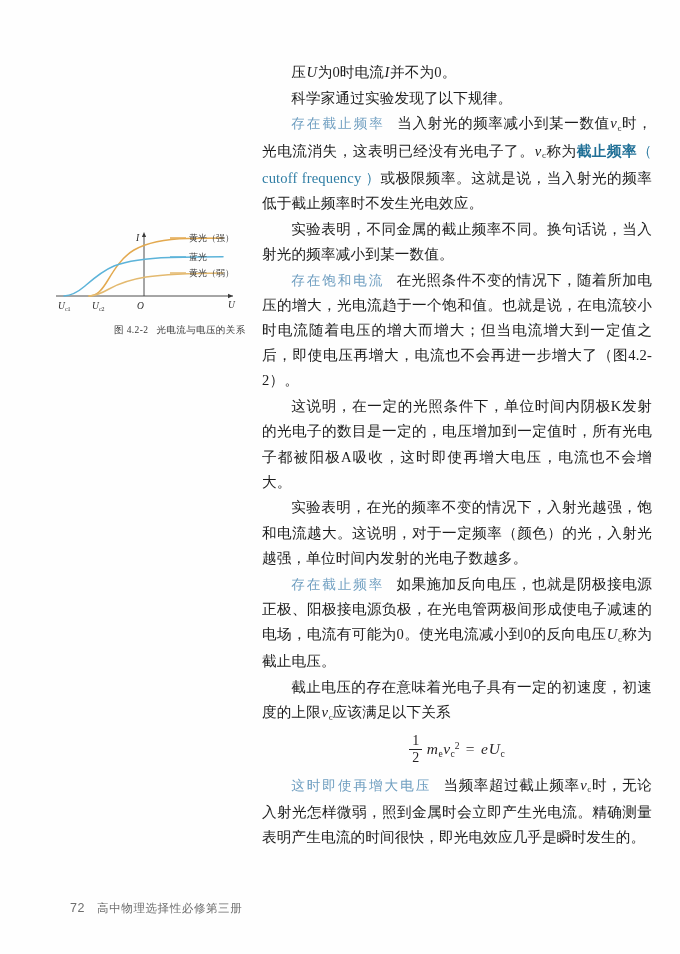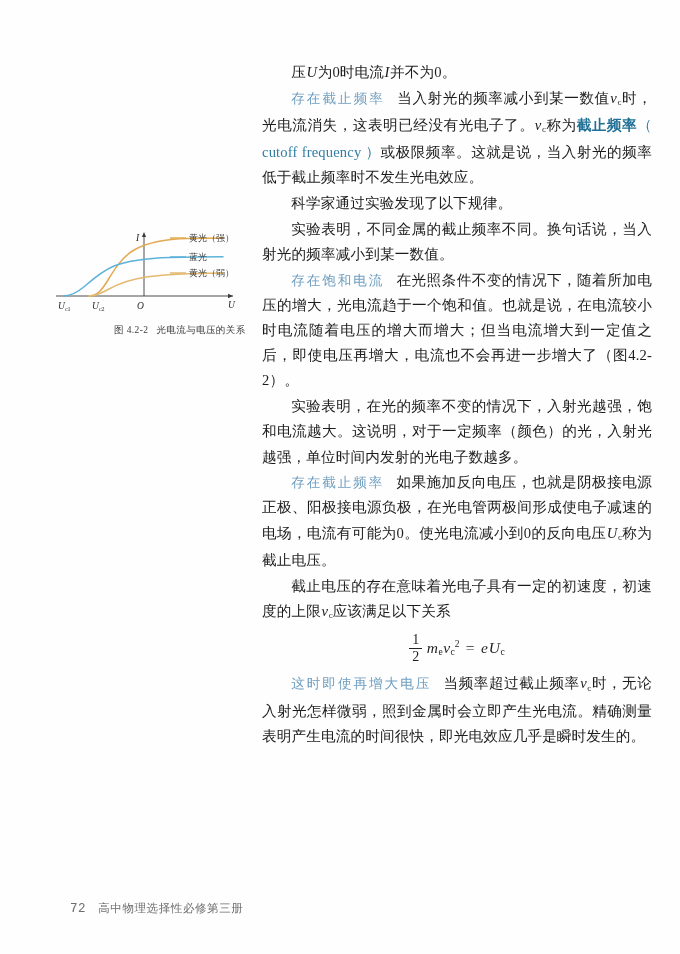--- a/index.html
+++ b/index.html
@@ -121,21 +121,21 @@
   .frac .den { display: block; border-top: 1px solid #222; padding: 0 3px; }
   .formula .eq { margin: 0 6px; }
 
   
   .footer {
     position: absolute;
     left: 70px;
     bottom: 38px;
     font-size: 11.5px;
     color: #6d6d6d;
-    font-family: Liberation Mono, monospace;
+    font-family: Liberation Sans, sans-serif;
     letter-spacing: 0.6px;
   }
   .footer .pagenum {
     margin-right: 12px;
     font-size: 12.5px;
     color: #6d6d6d;
   }
 
   .legend-text {
     font-size: 9px;
@@ -192,28 +192,29 @@
 
     <div class="figure-caption">
       <span class="capnum">图 4.2-2</span><span>光电流与电压的关系</span>
     </div>
   </div>
 
   <div class="text-col">
 
     <p class="para"><span>压</span><i class="var">U</i><span>为0时电流</span><i class="var">I</i><span>并不为0。</span></p>
 
+    <p class="para">科学家通过实验发现了以下规律。</p>
+
     <p class="para"><span class="lead">存在截止频率</span><span>当入射光的频率减小到某一数值</span><i class="var">v</i><sub>c</sub><span>时，光电流消失，这表明已经没有光电子了。</span><i class="var">v</i><sub>c</sub><span>称为</span><span class="blue-term">截止频率</span><span class="blue-en">（ cutoff frequency ）</span><span>或极限频率。这就是说，当入射光的频率低于截止频率时不发生光电效应。</span></p>
 
-    <p class="para">科学家通过实验发现了以下规律。</p>
-
     <p class="para">实验表明，不同金属的截止频率不同。换句话说，当入射光的频率减小到某一数值。</p>
 
     <p class="para"><span class="lead">存在饱和电流</span><span>在光照条件不变的情况下，随着所加电压的增大，光电流趋于一个饱和值。也就是说，在电流较小时电流随着电压的增大而增大；但当电流增大到一定值之后，即使电压再增大，电流也不会再进一步增大了（图4.2-2）。</span></p>
 
+    <p class="para">这说明，在一定的光照条件下，单位时间内阴极K发射的光电子的数目是一定的，电压增加到一定值时，所有光电子都被阳极A吸收，这时即使再增大电压，电流也不会增大。</p>
 
     <p class="para">实验表明，在光的频率不变的情况下，入射光越强，饱和电流越大。这说明，对于一定频率（颜色）的光，入射光越强，单位时间内发射的光电子数越多。</p>
 
     <p class="para"><span class="lead">存在截止频率</span><span>如果施加反向电压，也就是阴极接电源正极、阳极接电源负极，在光电管两极间形成使电子减速的电场，电流有可能为0。使光电流减小到0的反向电压</span><i class="var">U</i><sub>c</sub><span>称为截止电压。</span></p>
 
     <p class="para"><span>截止电压的存在意味着光电子具有一定的初速度，初速度的上限</span><i class="var">v</i><sub>c</sub><span>应该满足以下关系</span></p>
 
     <div class="formula">
       <span class="frac">
         <span class="num">1</span>

